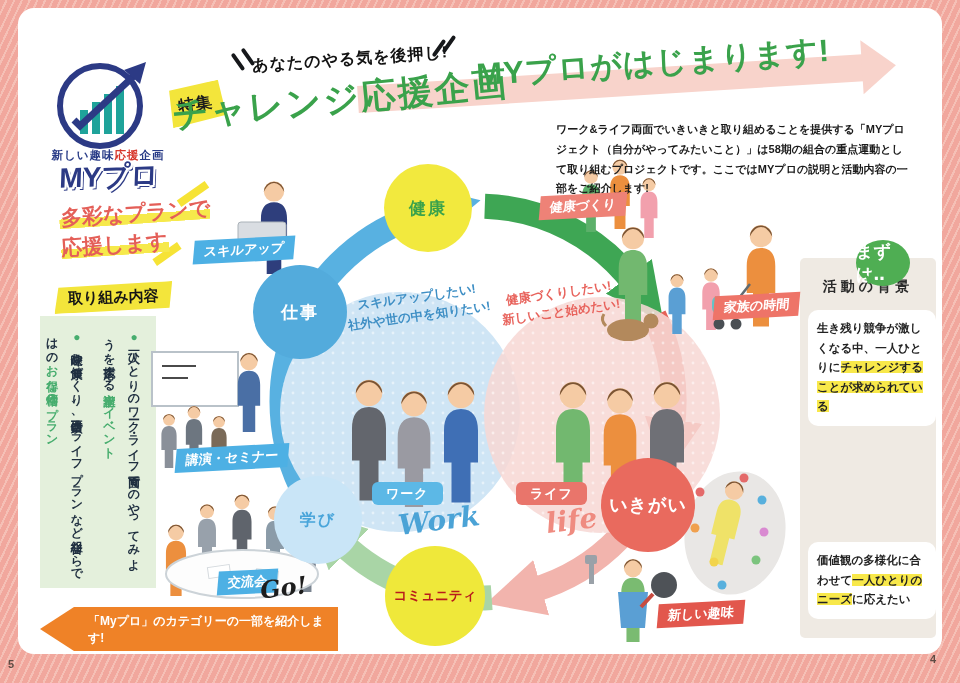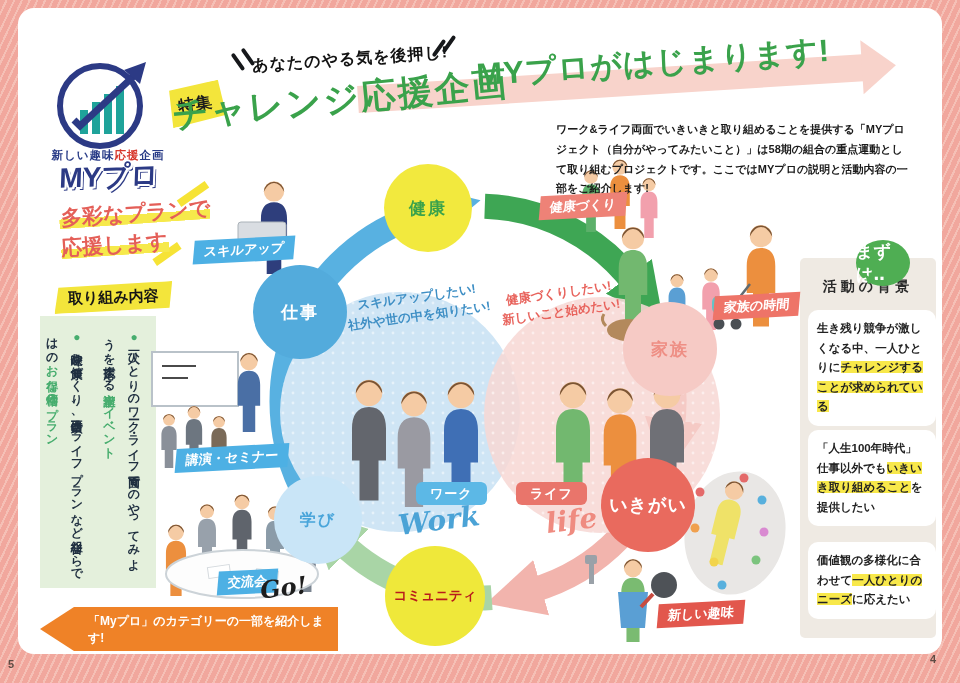--- a/index.html
+++ b/index.html
@@ -238,45 +238,43 @@
   <div class="abs efforts-box">
     <div class="efforts-cols">
       <p class="effort"><span class="bullet">●</span><span>一人ひとりのワーク・ライフ両面でのやってみようを応援する</span><span class="hl-green">講座やイベント</span></p>
       <p class="effort"><span class="bullet">●</span><span>趣味や健康づくり、自己研鑽、ライフプランなど組合ならではの</span><span class="hl-green">お得な価格のプラン</span></p>
     </div>
   </div>
 
   <div class="abs panel">
     <div class="panel-title">活動の背景</div>
     <div class="card" style="top:52px;"><span>生き残り競争が激しくなる中、一人ひとりに</span><mark>チャレンジすることが求められている</mark></div>
-    <div class="card" style="top:172px;"><span>「人生100年時代」仕事以外でも</span><mark>いきいき取り組めること</mark><span>を提供したい</span></div>
     <div class="card" style="top:272px;margin-top:12px;"><span>価値観の多様化に合わせて</span><mark>一人ひとりのニーズ</mark><span>に応えたい</span></div>
   </div>
   <div class="abs bubble">まずは‥</div>
 
   <div class="abs node" style="left:384px;top:164px;width:88px;height:88px;background:#f2e93e;color:#3aa24b;font-size:17px;">健康</div>
   <div class="abs node" style="left:253px;top:265px;width:94px;height:94px;background:#53abdc;color:#fff;font-size:17px;">仕事</div>
-  <div class="abs node" style="left:623px;top:302px;width:94px;height:94px;background:#f6cac5;color:#ee8e84;font-size:17px;">家族</div>
   <div class="abs node" style="left:601px;top:458px;width:94px;height:94px;background:#e96a5e;color:#fff;font-size:18px;letter-spacing:1px;">いきがい</div>
   <div class="abs node" style="left:385px;top:546px;width:100px;height:100px;background:#efe83a;color:#b91c1c;font-size:13.5px;letter-spacing:0;">コミュニティ</div>
   <div class="abs node" style="left:274px;top:476px;width:88px;height:88px;background:#c9e5f7;color:#49a5da;font-size:16px;">学び</div>
 
   <div class="abs tag" style="left:194px;top:238px;background:#4db0e4;">スキルアップ</div>
   <div class="abs tag" style="left:540px;top:194px;background:#ee8277;">健康づくり</div>
   <div class="abs tag" style="left:714px;top:294px;background:#ee7468;">家族の時間</div>
   <div class="abs tag" style="left:658px;top:602px;background:#e2574d;">新しい趣味</div>
   <div class="abs tag" style="left:218px;top:570px;background:#4db0e4;">交流会</div>
   <div class="abs tag" style="left:176px;top:446px;background:#4db0e4;">講演・セミナー</div>
 
   <div class="abs wish" style="left:338px;top:288px;width:160px;color:#3e8fc5;">スキルアップしたい!
 社外や世の中を知りたい!</div>
   <div class="abs wish" style="left:490px;top:284px;width:140px;color:#e8635c;">健康づくりしたい!
 新しいこと始めたい!</div>
 
-  <div class="abs wl-badge" style="left:372px;top:482px;background:#5cb8e6;margin-left:44px;">ワーク</div>
+  <div class="abs wl-badge" style="left:372px;top:482px;background:#5cb8e6;">ワーク</div>
   <div class="abs script" style="left:398px;top:504px;color:#4ba3d6;">Work</div>
   <div class="abs wl-badge" style="left:516px;top:482px;background:#e9756b;">ライフ</div>
   <div class="abs script" style="left:546px;top:504px;color:#ef8b80;">life</div>
 
   <div class="abs go">Go!</div>
   <div class="abs next-arrow">
     <div>「Myプロ」のカテゴリーの一部を紹介します!</div>
   </div>
 
   <div class="pagenum" style="left:8px;top:658px;">5</div>

